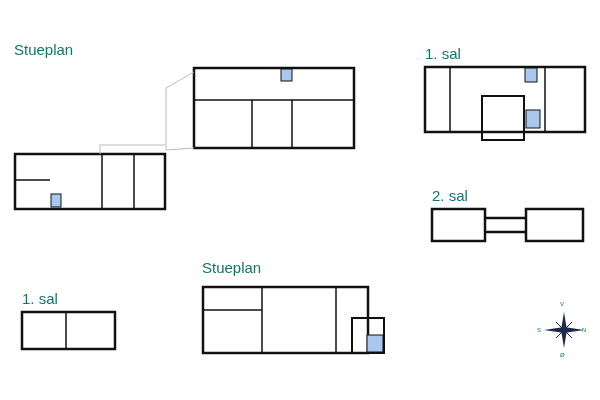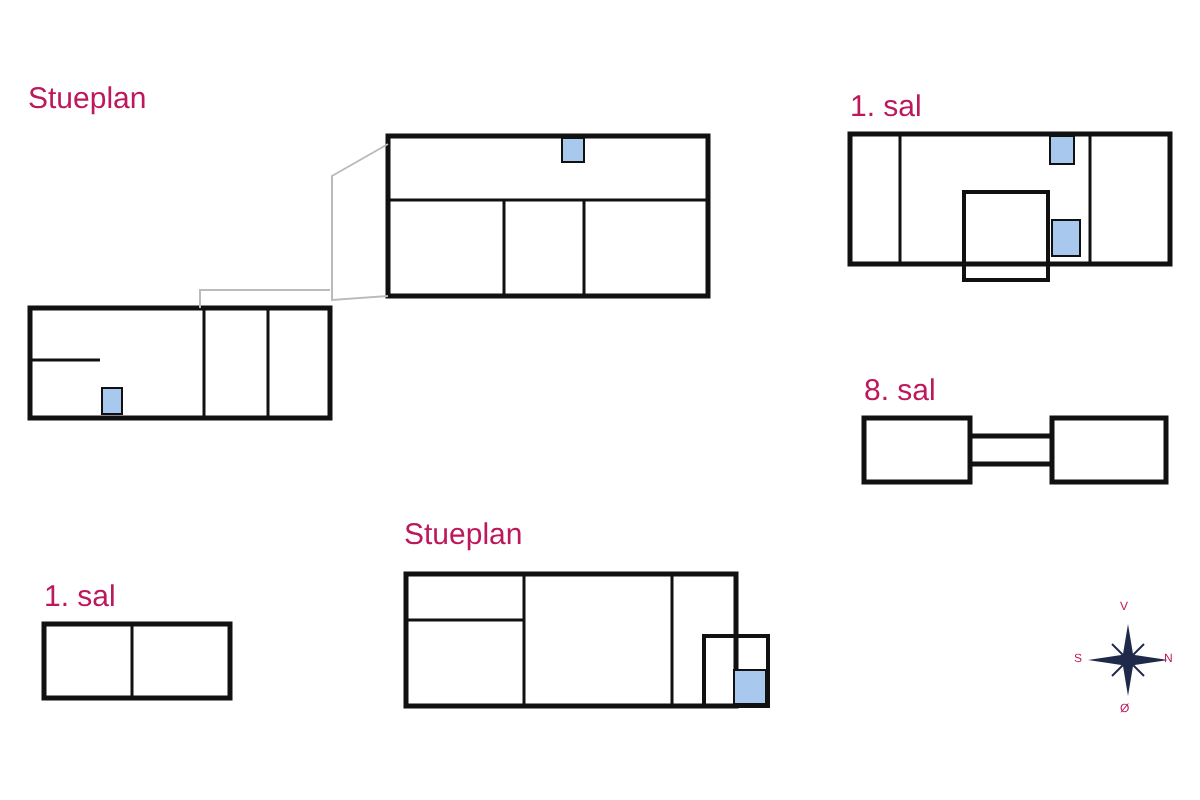--- a/index.html
+++ b/index.html
@@ -1,26 +1,26 @@
 <!DOCTYPE html>
 <html><head>
 <meta charset="utf-8">
 <style>
   html, body { margin:0; padding:0; background:#ffffff; }
   body { width:600px; height:400px; position:relative; overflow:hidden;
          font-family:"Liberation Sans", sans-serif; }
-  .label { position:absolute; font-size:15px; color:#be185d; }
+  .label { position:absolute; font-size:15px; color:#0f766e; }
   svg.plan { position:absolute; left:0; top:0; }
 </style>
 </head>
 <body>
 
 <div class="label" style="left:14px;top:41px;">Stueplan</div>
 <div class="label" style="left:425px;top:45px;">1. sal</div>
-<div class="label" style="left:432px;top:187px;">8. sal</div>
+<div class="label" style="left:432px;top:187px;">2. sal</div>
 <div class="label" style="left:22px;top:290px;">1. sal</div>
 <div class="label" style="left:202px;top:259px;">Stueplan</div>
 
 <svg class="plan" width="600" height="400" viewBox="0 0 600 400">
   <g fill="none" stroke="#111" stroke-width="2.5">
 
     <rect x="194" y="68" width="160" height="80"></rect>
     <line x1="194" y1="100" x2="354" y2="100" stroke-width="1.5"></line>
     <line x1="252" y1="100" x2="252" y2="148" stroke-width="1.5"></line>
     <line x1="292" y1="100" x2="292" y2="148" stroke-width="1.5"></line>

